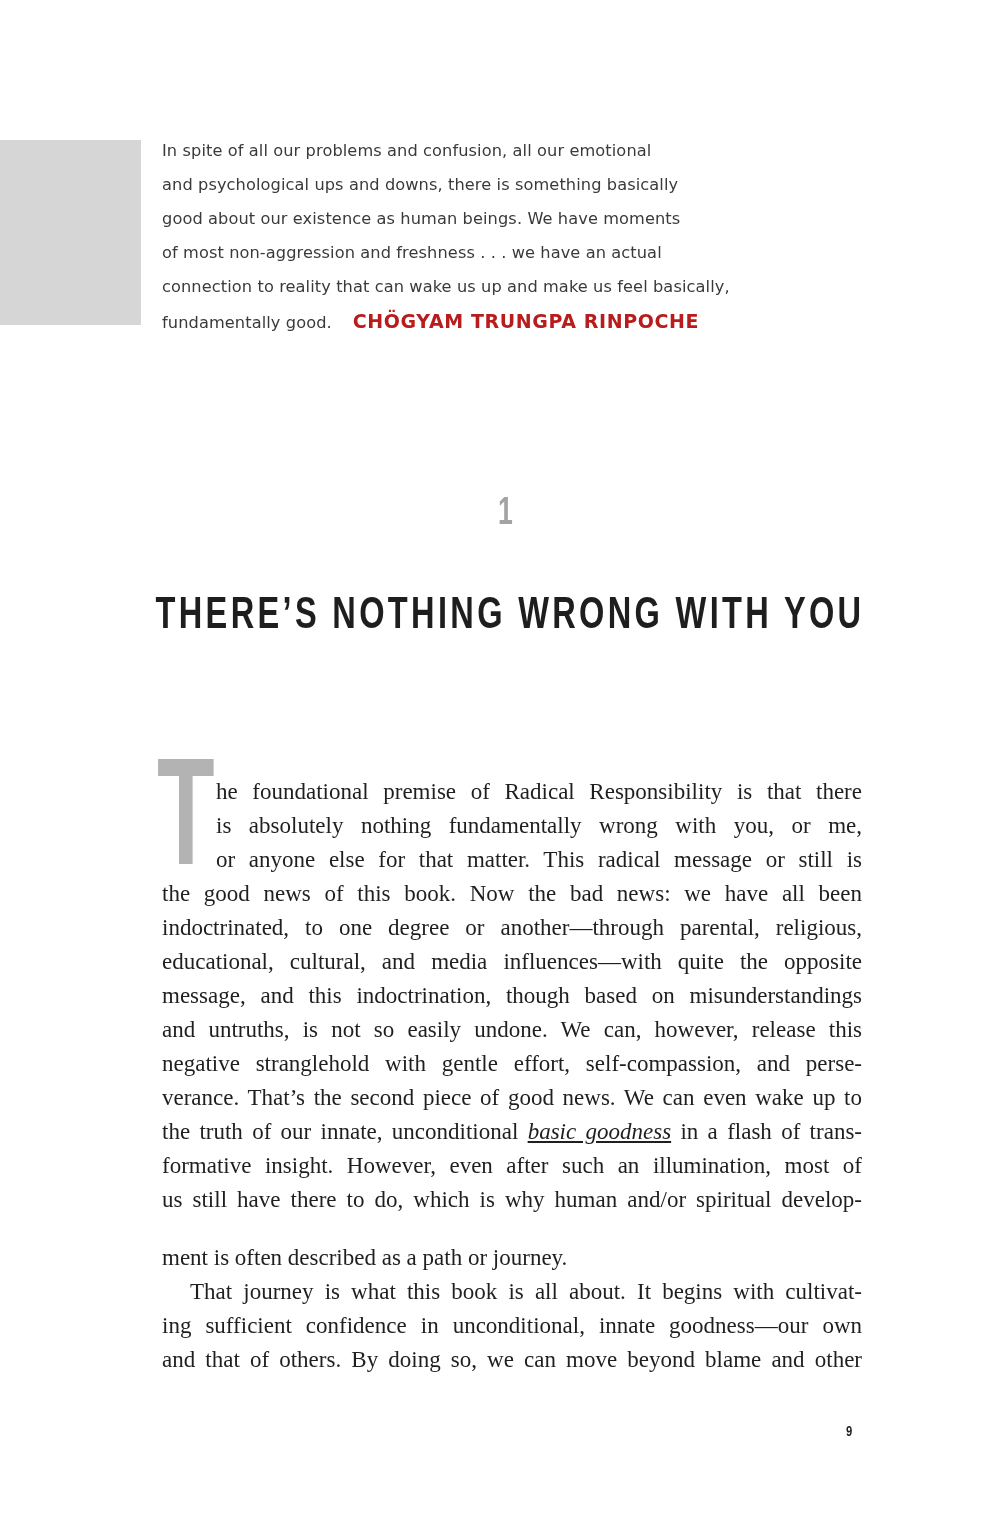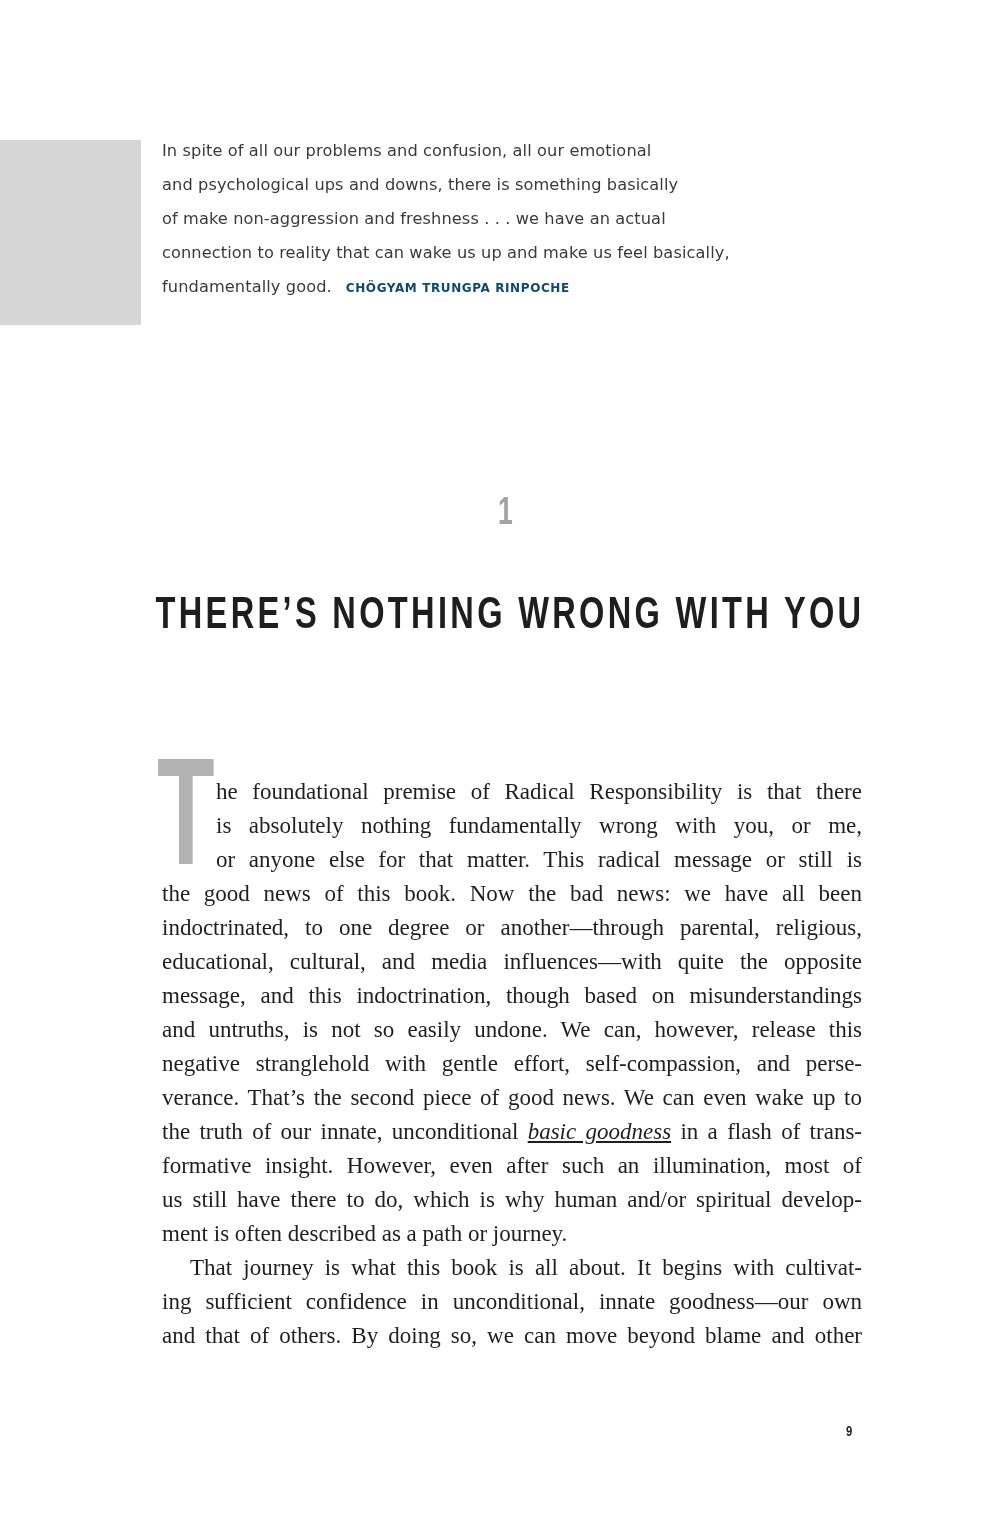--- a/index.html
+++ b/index.html
@@ -31,24 +31,24 @@
       line-height: 34px;
       color: #3a3a3a;
       letter-spacing: 0.1px;
     }
     .epigraph .line {
       display: block;
       white-space: nowrap;
     }
     .epigraph .attribution {
       font-weight: bold;
-      color: #0c4a6e;
+      color: #b91c1c;
       letter-spacing: 0.6px;
-      margin-left: 14px;
-      font-size: 12px;
+      margin-left: 21px;
+      font-size: 19px;
     }
     .chapter-number {
       position: absolute;
       left: 0;
       width: 1006px;
       top: 490px;
       text-align: center;
       font-family: "Liberation Sans", sans-serif;
       font-weight: bold;
       font-size: 38px;
@@ -84,20 +84,21 @@
     .body-text .line {
       display: block;
       white-space: nowrap;
       text-align: justify;
       text-align-last: justify;
       height: 34px;
       overflow: visible;
     }
     .body-text .line.last {
       text-align-last: left;
+      margin-top: 24px;
     }
     .body-text .line.indent-drop {
       margin-left: 54px;
     }
     .body-text .line.para-indent {
       text-indent: 28px;
     }
     .drop-cap {
       position: absolute;
       left: 157px;
@@ -130,21 +131,22 @@
     }
   </style>
 </head>
 <body>
 
 <div class="epigraph-bar"></div>
 
 <div class="epigraph">
   <span class="line">In spite of all our problems and confusion, all our emotional</span>
   <span class="line">and psychological ups and downs, there is something basically</span>
-  <span class="line">of make non-aggression and freshness . . . we have an actual</span>
+  <span class="line">good about our existence as human beings. We have moments</span>
+  <span class="line">of most non-aggression and freshness . . . we have an actual</span>
   <span class="line">connection to reality that can wake us up and make us feel basically,</span>
   <span class="line"><span>fundamentally good.</span><span class="attribution">CHÖGYAM TRUNGPA RINPOCHE</span></span>
 </div>
 
 <div class="chapter-number">1</div>
 <div class="chapter-title">THERE’S NOTHING WRONG WITH YOU</div>
 
 <div class="drop-cap">T</div>
 
 <div class="body-text">

